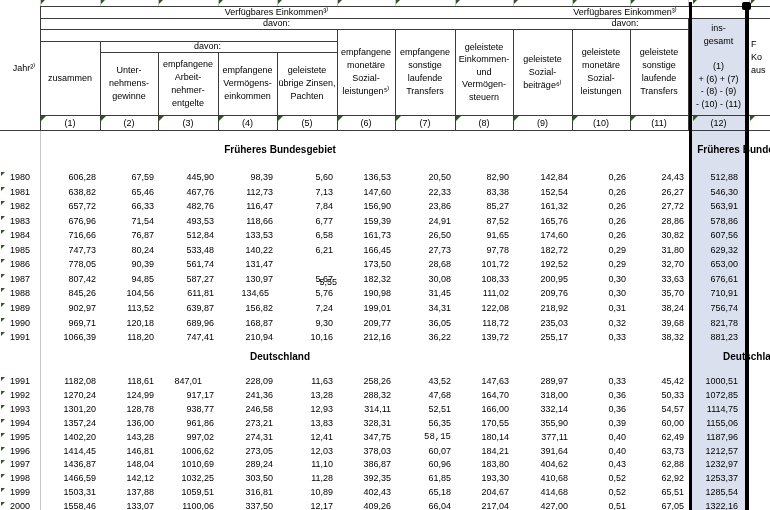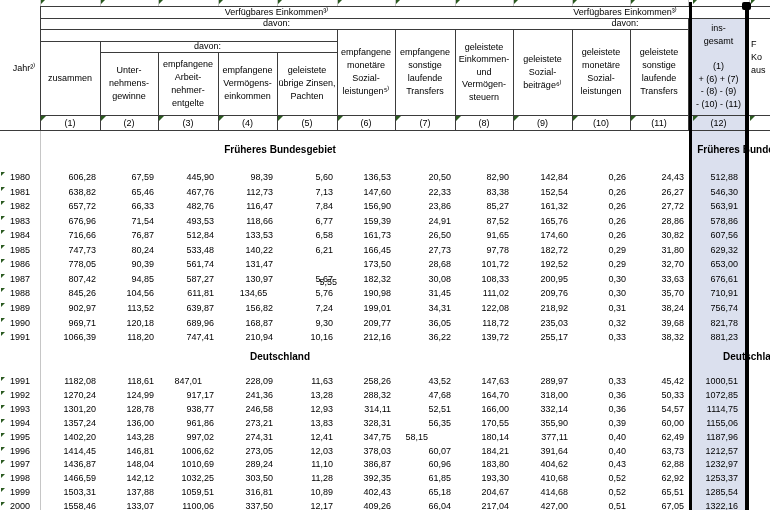--- a/index.html
+++ b/index.html
@@ -294,21 +294,21 @@
         <span class="val" style="left: 572px; width: 54px;">0,30</span>
         <span class="val" style="left: 630px; width: 54px;">33,63</span>
         <span class="val" style="left: 694px; width: 44px;">676,61</span>
       </div>
       <div class="tri-s" style="left: 1px; top: 273.85px; z-index: 1;"></div>
       <div class="abs" style="left: 0px; top: 286.4px; width: 770px; height: 14.55px; line-height: 14.55px; z-index: 2;">
         <span class="val" style="left: 8px; width: 22px;">1988</span>
         <span class="val" style="left: 40px; width: 56px;">845,26</span>
         <span class="val" style="left: 100px; width: 54px;">104,56</span>
         <span class="val" style="left: 158px; width: 56px;">611,81</span>
-        <span class="val" style="left: 226px; width: 55px; text-align: center;">134,65</span>
+        <span class="val" style="left: 214px; width: 55px;">134,65</span>
         <span class="val" style="left: 277px; width: 56px;">5,76</span>
         <span class="val" style="left: 337px; width: 54px;">190,98</span>
         <span class="val" style="left: 395px; width: 56px;">31,45</span>
         <span class="val" style="left: 455px; width: 54px;">111,02</span>
         <span class="val" style="left: 513px; width: 55px;">209,76</span>
         <span class="val" style="left: 572px; width: 54px;">0,30</span>
         <span class="val" style="left: 630px; width: 54px;">35,70</span>
         <span class="val" style="left: 694px; width: 44px;">710,91</span>
       </div>
       <div class="tri-s" style="left: 1px; top: 288.4px; z-index: 1;"></div>
@@ -427,21 +427,21 @@
       </div>
       <div class="tri-s" style="left: 1px; top: 418.7px; z-index: 1;"></div>
       <div class="abs" style="left: 0px; top: 430.6px; width: 770px; height: 13.9px; line-height: 13.9px; z-index: 2;">
         <span class="val" style="left: 8px; width: 22px;">1995</span>
         <span class="val" style="left: 40px; width: 56px;">1402,20</span>
         <span class="val" style="left: 100px; width: 54px;">143,28</span>
         <span class="val" style="left: 158px; width: 56px;">997,02</span>
         <span class="val" style="left: 218px; width: 55px;">274,31</span>
         <span class="val" style="left: 277px; width: 56px;">12,41</span>
         <span class="val" style="left: 337px; width: 54px;">347,75</span>
-        <span class="val" style="left: 372px; width: 56px;">58,15</span>
+        <span class="val" style="left: 395px; width: 56px; font-family: Liberation Mono, monospace;">58,15</span>
         <span class="val" style="left: 455px; width: 54px;">180,14</span>
         <span class="val" style="left: 513px; width: 55px;">377,11</span>
         <span class="val" style="left: 572px; width: 54px;">0,40</span>
         <span class="val" style="left: 630px; width: 54px;">62,49</span>
         <span class="val" style="left: 694px; width: 44px;">1187,96</span>
       </div>
       <div class="tri-s" style="left: 1px; top: 432.6px; z-index: 1;"></div>
       <div class="abs" style="left: 0px; top: 444.5px; width: 770px; height: 13.9px; line-height: 13.9px; z-index: 2;">
         <span class="val" style="left: 8px; width: 22px;">1996</span>
         <span class="val" style="left: 40px; width: 56px;">1414,45</span>

